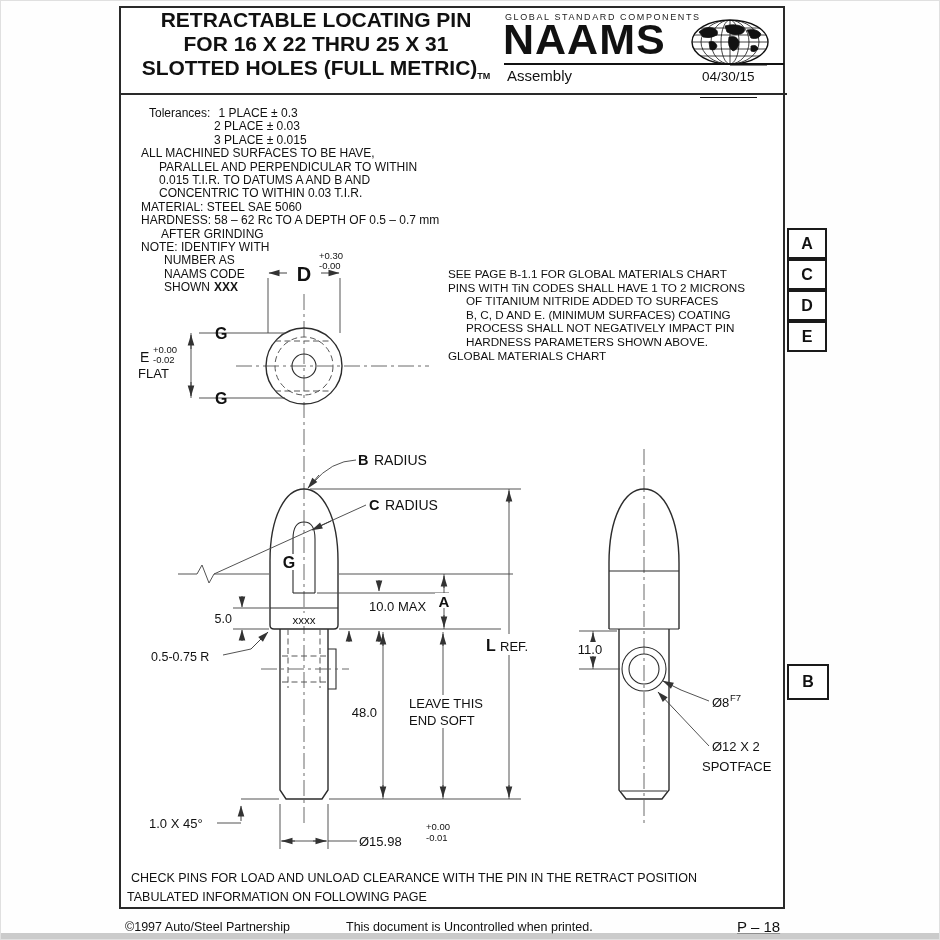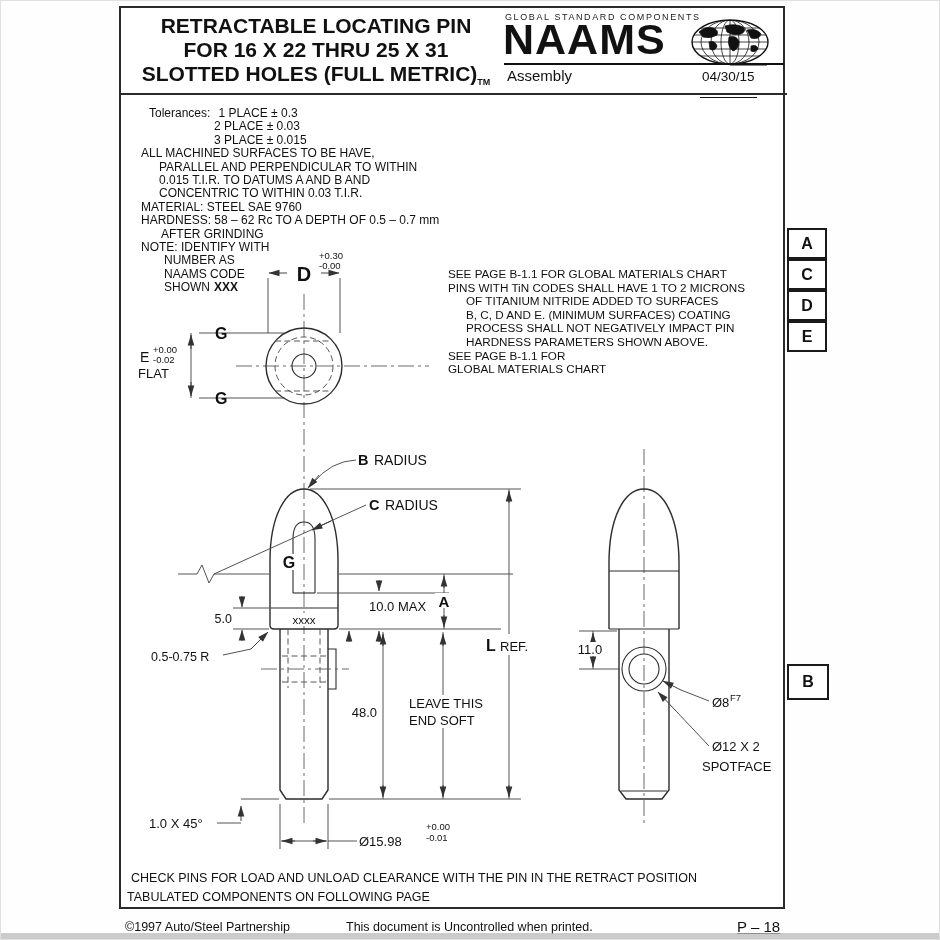--- a/index.html
+++ b/index.html
@@ -2,21 +2,21 @@
 <html><head>
 <meta charset="utf-8">
 <style>
   html,body{margin:0;padding:0;background:#fff;}
   .sheet{position:relative;width:940px;height:940px;background:#fefefe;overflow:hidden;
          font-family:"Liberation Sans",sans-serif;color:#111;border:1px solid #e0e0e0;box-sizing:border-box;}
   .frame{position:absolute;left:118px;top:5px;width:666px;height:903px;border:2px solid #2a2a2a;box-sizing:border-box;background:#fff;}
   .hdr-sep{position:absolute;left:118px;top:92px;width:668px;height:0;border-top:2px solid #2a2a2a;}
   
   .title{position:absolute;left:126px;top:7px;width:378px;text-align:center;font-weight:bold;
-         font-size:21px;line-height:24px;letter-spacing:0px;white-space:nowrap;margin-top:6px;}
+         font-size:21px;line-height:24px;letter-spacing:0px;white-space:nowrap;}
   .tm{font-size:9px;font-weight:bold;vertical-align:-4px;letter-spacing:0;}
   .brand-small{position:absolute;left:504px;top:11px;font-size:9px;letter-spacing:1.6px;color:#222;white-space:nowrap;}
   .brand{position:absolute;left:502px;top:16px;font-size:43px;font-weight:bold;letter-spacing:1px;line-height:44px;}
   .brand-underline{position:absolute;left:503px;top:62px;width:280px;border-top:2px solid #111;}
   .assembly{position:absolute;left:506px;top:66px;font-size:15px;}
   .hdr-date{position:absolute;left:699px;top:68px;font-size:13.5px;border-bottom:1.5px solid #111;padding:0 2px 13px 2px;}
   .globe{position:absolute;left:688px;top:17px;}
   
   .tolblock{position:absolute;left:140px;top:106px;font-size:12px;line-height:13.4px;white-space:nowrap;}
   .ind-a{padding-left:8px;}   
@@ -103,37 +103,36 @@
   <div class="hdr-sep"></div>
 
   <div class="tolblock">
     <div class="ind-a"><span class="gap">Tolerances:</span><span>1 PLACE ± 0.3</span></div>
     <div class="ind-b">2 PLACE ± 0.03</div>
     <div class="ind-b">3 PLACE ± 0.015</div>
     <div class="ind-0">ALL MACHINED SURFACES TO BE HAVE,</div>
     <div class="ind-1">PARALLEL AND PERPENDICULAR TO WITHIN</div>
     <div class="ind-1">0.015 T.I.R. TO DATUMS A AND B AND</div>
     <div class="ind-1">CONCENTRIC TO WITHIN 0.03 T.I.R.</div>
-    <div class="ind-0">MATERIAL: STEEL SAE 9760</div>
+    <div class="ind-0">MATERIAL: STEEL SAE 5060</div>
     <div class="ind-0">HARDNESS: 58 – 62 Rc TO A DEPTH OF 0.5 – 0.7 mm</div>
     <div class="ind-2">AFTER GRINDING</div>
     <div class="ind-0">NOTE: IDENTIFY WITH</div>
     <div class="ind-3">NUMBER AS</div>
     <div class="ind-3">NAAMS CODE</div>
     <div class="ind-3"><span class="gap" style="margin-right:4px;">SHOWN</span><span class="b">XXX</span></div>
   </div>
 
   <div class="matnote">
     <div class="ind-0">SEE PAGE B-1.1 FOR GLOBAL MATERIALS CHART</div>
     <div class="ind-0">PINS WITH TiN CODES SHALL HAVE 1 TO 2 MICRONS</div>
     <div class="ind-1">OF TITANIUM NITRIDE ADDED TO SURFACES</div>
     <div class="ind-1">B, C, D AND E. (MINIMUM SURFACES) COATING</div>
     <div class="ind-1">PROCESS SHALL NOT NEGATIVELY IMPACT PIN</div>
     <div class="ind-1">HARDNESS PARAMETERS SHOWN ABOVE.</div>
-    <div class="ind-0">SEE PAGE B-1.1 FOR</div>
     <div class="ind-0">GLOBAL MATERIALS CHART</div>
   </div>
 
   <div class="datum" style="left:786px;top:227px;">A</div>
   <div class="datum" style="left:786px;top:258px;">C</div>
   <div class="datum" style="left:786px;top:289px;">D</div>
   <div class="datum" style="left:786px;top:320px;">E</div>
   <div class="datum" style="left:786px;top:663px;width:42px;height:36px;">B</div>
 
   <svg class="draw" width="668" height="816" viewBox="118 92 668 816">
@@ -293,20 +292,20 @@
       <text class="t13" x="711" y="706">Ø8</text>
       <text class="t9" x="729" y="700">F7</text>
       <line class="thin" x1="708" y1="745" x2="675" y2="710"></line>
       <line class="arr" x1="675" y1="710" x2="657" y2="691" marker-end="url(#ah)"></line>
       <text class="t13" x="711" y="750">Ø12 X 2</text>
       <text class="t13" x="701" y="770">SPOTFACE</text>
     </g>
   </svg>
 
   <div class="botnote1">CHECK PINS FOR LOAD AND UNLOAD CLEARANCE WITH THE PIN IN THE RETRACT POSITION</div>
-  <div class="botnote2">TABULATED COMPONENTS ON FOLLOWING PAGE</div>
+  <div class="botnote2">TABULATED INFORMATION ON FOLLOWING PAGE</div>
 
   <div class="foot-copy">©1997 Auto/Steel Partnership</div>
   <div class="foot-center">This document is Uncontrolled when printed.</div>
   <div class="foot-page">P – 18</div>
 
   <div class="scan-bottom"></div>
 </div>
 
 </body></html>

